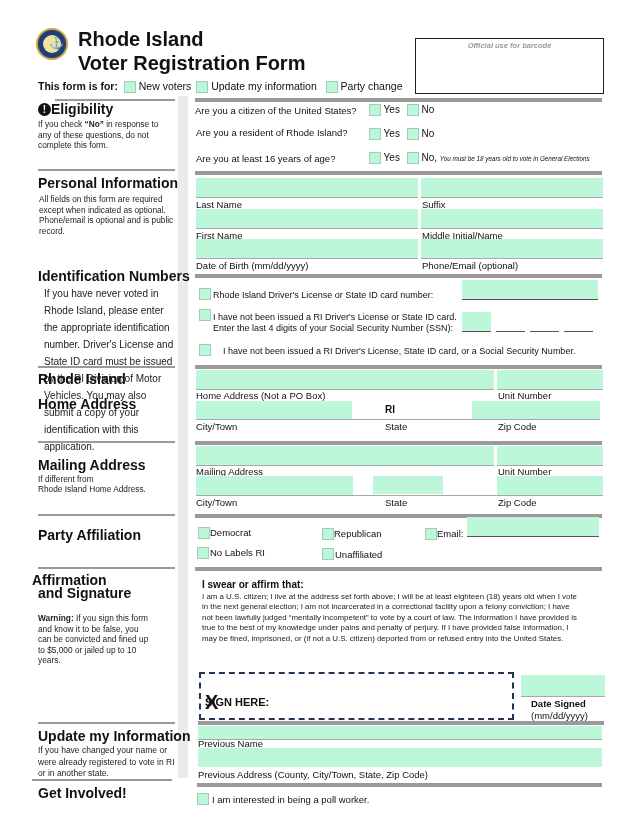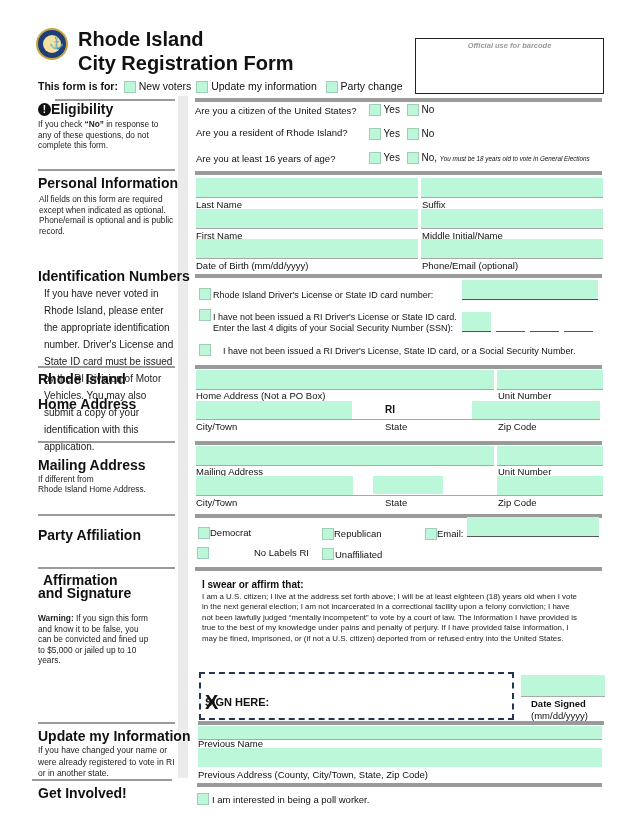--- a/index.html
+++ b/index.html
@@ -18,21 +18,21 @@
   .title { font-weight: bold; font-size: 20px; line-height: 24px; color: #111; }
 </style>
 </head>
 <body>
 
 <div class="abs" style="left:36px;top:28px;width:32px;height:32px;border-radius:50%;background:#1f3d78;border:2px solid #c9a640;">
   <div style="position:absolute;left:5px;top:5px;width:18px;height:18px;border-radius:50%;background:#f2e2a0;"></div>
   <div style="position:absolute;left:11px;top:7px;color:#1f3d78;font-size:12px;font-weight:bold;line-height:12px;">⚓</div>
 </div>
 <div class="abs title" style="left:78px;top:27px;">Rhode Island</div>
-<div class="abs title" style="left:78px;top:51px;">City Registration Form</div>
+<div class="abs title" style="left:78px;top:51px;">Voter Registration Form</div>
 
 <div class="abs" style="left:415px;top:38px;width:189px;height:56px;border:1.5px solid #222;">
   <div style="text-align:center;font-size:7.5px;font-style:italic;font-weight:bold;color:#999;margin-top:2px;">Official use for barcode</div>
 </div>
 
 <div class="abs" style="left:38px;top:80px;font-size:10.5px;white-space:nowrap;">
   <span style="font-weight:bold;">This form is for:</span>
   <span class="cb" style="margin-left:3px;"></span>
   <span>New voters</span>
   <span class="cb" style="margin-left:2px;"></span>
@@ -155,26 +155,26 @@
 
 <div class="abs rule-thick" style="left:195px;top:514px;width:407px;"></div>
 <span class="abs cb" style="left:198px;top:527px;"></span>
 <div class="abs lbl" style="left:210px;top:527px;">Democrat</div>
 <span class="abs cb" style="left:322px;top:528px;"></span>
 <div class="abs lbl" style="left:334px;top:528px;">Republican</div>
 <span class="abs cb" style="left:425px;top:528px;"></span>
 <div class="abs lbl" style="left:437px;top:528px;">Email:</div>
 <div class="abs fill" style="left:467px;top:517px;width:132px;height:20px;border-bottom:1.2px solid #555;"></div>
 <span class="abs cb" style="left:197px;top:547px;"></span>
-<div class="abs lbl" style="left:210px;top:547px;padding-left:44px;">No Labels RI</div>
+<div class="abs lbl" style="left:210px;top:547px;">No Labels RI</div>
 <span class="abs cb" style="left:322px;top:548px;"></span>
 <div class="abs lbl" style="left:335px;top:549px;">Unaffiliated</div>
 
 <div class="abs rule-thin" style="left:38px;top:567px;width:137px;"></div>
-<div class="abs sec-title" style="left:43px;top:572px;">Affirmation</div>
+<div class="abs sec-title" style="left:32px;top:572px;">Affirmation</div>
 <div class="abs sec-title" style="left:38px;top:585px;">and Signature</div>
 <div class="abs sec-text" style="left:38px;top:613px;width:116px;">
   <b>Warning:</b><span> If you sign this form and know it to be false, you can be convicted and fined up to $5,000 or jailed up to 10 years.</span>
 </div>
 
 <div class="abs rule-thick" style="left:195px;top:567px;width:407px;"></div>
 <div class="abs" style="left:202px;top:579px;font-size:10px;font-weight:bold;">I swear or affirm that:</div>
 <div class="abs" style="left:202px;top:592px;width:380px;font-size:7.9px;line-height:10.4px;color:#222;">I am a U.S. citizen; I live at the address set forth above; I will be at least eighteen (18) years old when I vote in the next general election; I am not incarcerated in a correctional facility upon a felony conviction; I have not been lawfully judged “mentally incompetent” to vote by a court of law. The information I have provided is true to the best of my knowledge under pains and penalty of perjury. If I have provided false information, I may be fined, imprisoned, or (if not a U.S. citizen) deported from or refused entry into the United States.</div>
 
 <div class="abs" style="left:199px;top:672px;width:315px;height:48px;border:2.5px dashed #24364f;">

